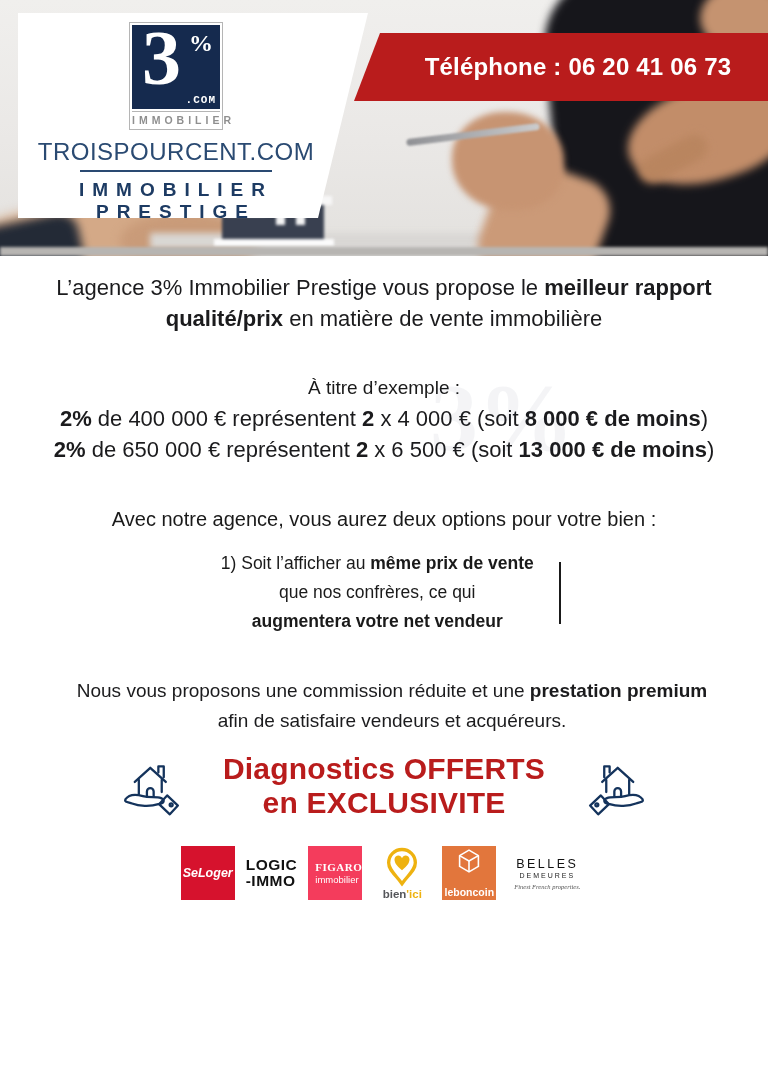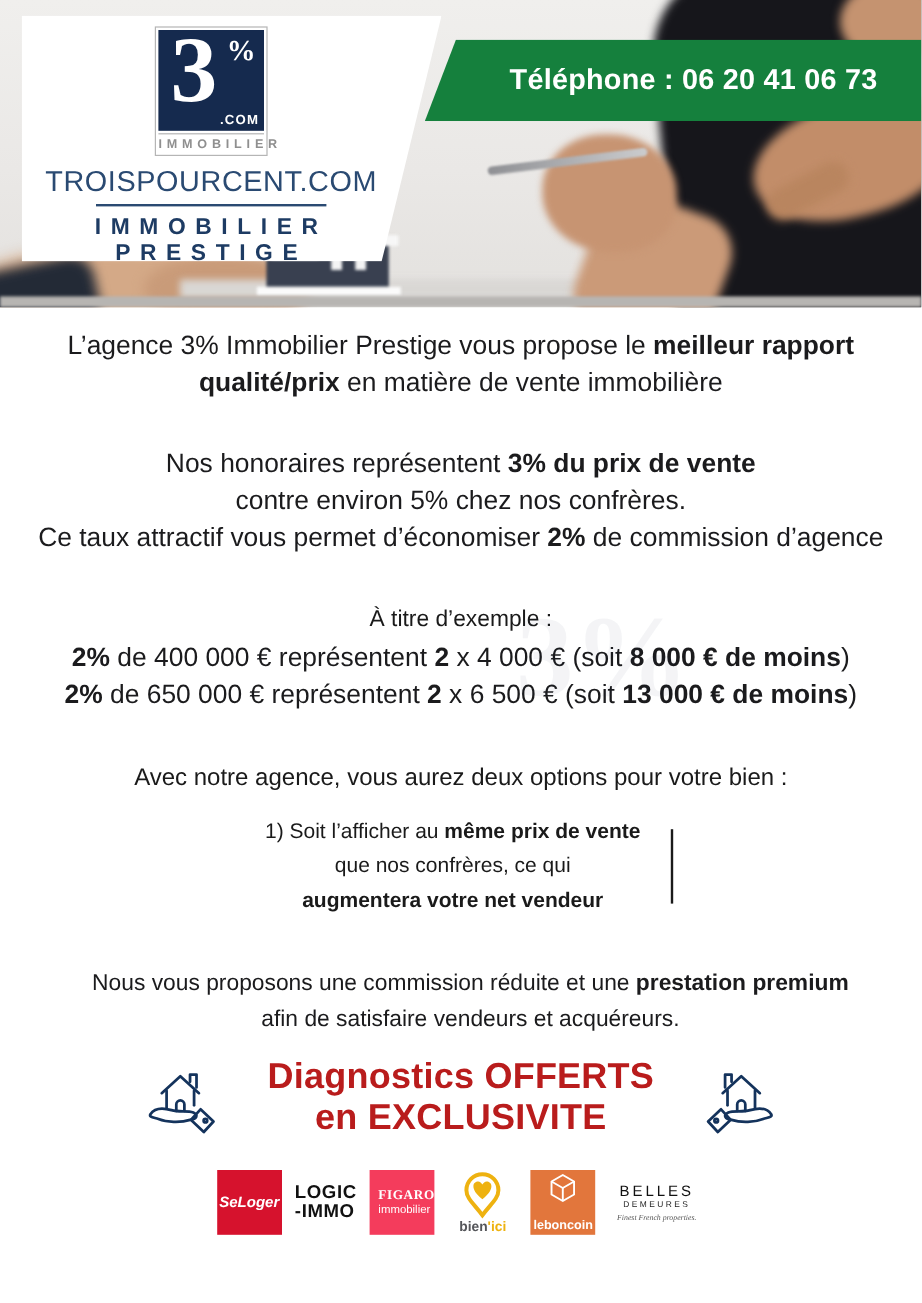--- a/index.html
+++ b/index.html
@@ -35,35 +35,35 @@
   .ph-house{left:214px;top:194px;width:120px;height:56px;filter:blur(1.5px);}
   .ph-house .h-roof{position:absolute;left:2px;top:2px;width:116px;height:9px;background:#f7f7f7;}
   .ph-house .h-body{position:absolute;left:8px;top:11px;width:102px;height:34px;background:#394050;}
   .ph-house .h-gable{position:absolute;left:12px;top:6px;width:0;height:0;
            border-left:20px solid transparent;border-right:20px solid transparent;border-bottom:16px solid #f2f2f2;}
   .ph-house .h-w1,.ph-house .h-w2{position:absolute;top:20px;width:9px;height:11px;background:#f4f4f4;}
   .ph-house .h-w1{left:62px;} .ph-house .h-w2{left:82px;}
   .ph-house .h-base{position:absolute;left:0;top:45px;width:120px;height:7px;background:#fbfbfb;}
 
   
-  .phone-banner{position:absolute;top:33px;left:346px;right:0;height:68px;background:#15803d;
+  .phone-banner{position:absolute;top:33px;left:346px;right:0;height:68px;background:#b91c1c;
         clip-path:polygon(34px 0,100% 0,100% 100%,8px 100%);
         display:flex;align-items:center;justify-content:center;padding-left:42px;box-sizing:border-box;}
   .phone-banner span{color:#ffffff;font-size:24px;font-weight:600;letter-spacing:.2px;white-space:nowrap;}
 
   
   .logo-card{position:absolute;left:18px;top:13px;width:350px;height:205px;background:#ffffff;
         clip-path:polygon(0 0,100% 0,calc(100% - 50px) 100%,0 100%);overflow:hidden;}
   .logo-inner{width:300px;margin:9px 0 0 8px;text-align:center;}
   .mark-box{width:94px;margin:0 auto;border:1px solid #b5b5b5;background:#fff;padding:2px;box-sizing:border-box;}
   .mark-navy{position:relative;height:84px;background:#152a4e;color:#fff;overflow:hidden;}
   .mark-3{position:absolute;left:10px;top:-6px;font-family:"Liberation Serif",serif;
           font-size:78px;font-weight:700;line-height:1;}
   .mark-pct{position:absolute;right:7px;top:5px;font-family:"Liberation Serif",serif;font-size:24px;font-weight:700;}
-  .mark-com{position:absolute;right:4px;bottom:3px;font-size:11px;letter-spacing:1px;font-weight:600;}
+  .mark-com{position:absolute;right:4px;bottom:3px;font-size:11px;letter-spacing:1px;font-weight:600;font-family:Liberation Mono, monospace;}
   .mark-sub{border-top:1px solid #b5b5b5;margin-top:2px;padding:2px 0 1px;
           font-size:10.5px;letter-spacing:4px;color:#8f8f8f;font-weight:600;}
   .site-name{margin-top:8px;font-size:24px;color:#2a4a72;letter-spacing:.5px;white-space:nowrap;}
   .site-rule{width:192px;height:1.5px;background:#2a4a72;margin:4px auto 7px;}
   .brand-line{font-size:19px;letter-spacing:8px;color:#1d3b63;font-weight:600;line-height:22px;}
 
   
   .content{position:absolute;top:256px;left:0;width:768px;}
   .line{ text-align:center;font-size:22px;line-height:31px;color:#1b1b1d;}
   .sec-intro{margin-top:16px;}
@@ -152,25 +152,20 @@
     </div>
   </div>
 
   <div class="content">
 
     <div class="sec-intro">
       <div class="line">L’agence 3% Immobilier Prestige vous propose le <b>meilleur rapport</b></div>
       <div class="line"><b>qualité/prix</b> en matière de vente immobilière</div>
     </div>
 
-    <div class="sec-fees">
-      <div class="line">Nos honoraires représentent <b>3% du prix de vente</b></div>
-      <div class="line">contre environ 5% chez nos confrères.</div>
-      <div class="line">Ce taux attractif vous permet d’économiser <b>2%</b> de commission d’agence</div>
-    </div>
 
     <div class="sec-example">
       <div class="watermark">3%</div>
       <div class="ex-title">À titre d’exemple :</div>
       <div class="line"><b>2%</b> de 400 000 € représentent <b>2</b> x 4 000 € (soit <b>8 000 € de moins</b>)</div>
       <div class="line"><b>2%</b> de 650 000 € représentent <b>2</b> x 6 500 € (soit <b>13 000 € de moins</b>)</div>
     </div>
 
     <div class="opt-title">Avec notre agence, vous aurez deux options pour votre bien :</div>
 

